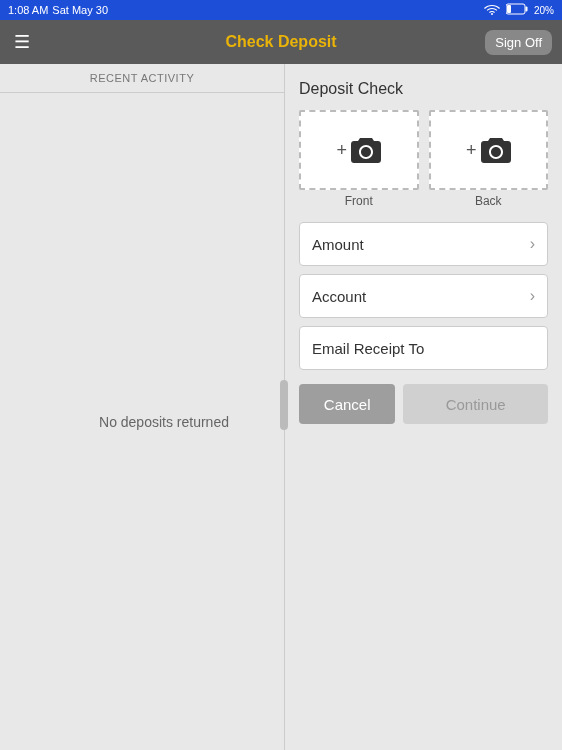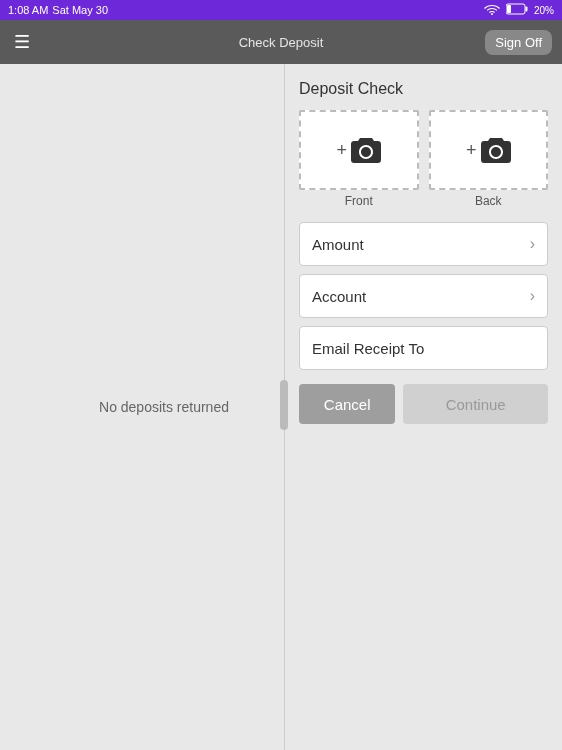--- a/index.html
+++ b/index.html
@@ -9,21 +9,21 @@
       font-family: -apple-system, 'Helvetica Neue', Arial, sans-serif;
       background: #d1d1d1;
       overflow: hidden;
       position: relative;
     }
 
     
     #status-bar {
       width: 100%;
       height: 20px;
-      background: #6d28d9;
+      background: #1d4ed8;
       display: flex;
       align-items: center;
       justify-content: space-between;
       padding: 0 8px;
       color: white;
       font-size: 11px;
       font-weight: 500;
     }
     .status-left { display: flex; align-items: center; gap: 4px; }
     .status-right { display: flex; align-items: center; gap: 6px; font-size: 10px; }
@@ -45,23 +45,23 @@
       background: none;
       border: none;
       cursor: pointer;
       padding: 4px;
       line-height: 1;
     }
     .nav-title {
       position: absolute;
       left: 50%;
       transform: translateX(-50%);
-      color: #e5e5e5;
-      font-size: 13px;
-      font-weight: 400;
+      color: #eab308;
+      font-size: 16px;
+      font-weight: 700;
     }
     .nav-sign-on-btn {
       background: #888;
       color: white;
       border: none;
       border-radius: 8px;
       padding: 5px 10px;
       font-size: 13px;
       cursor: pointer;
     }
@@ -271,20 +271,21 @@
 
 <div id="nav-bar">
   <button class="nav-menu-btn">☰</button>
   <span class="nav-title">Check Deposit</span>
   <button class="nav-sign-on-btn">Sign Off</button>
 </div>
 
 <div id="main-layout">
 
   <div id="left-panel">
+    <div class="recent-activity-header">RECENT ACTIVITY</div>
     <div class="no-deposits-text">No deposits returned</div>
   </div>
 
   <div class="scroll-indicator"></div>
 
   <div id="right-panel">
     <div class="deposit-check-title">Deposit Check</div>
 
     <div class="camera-row">
 

